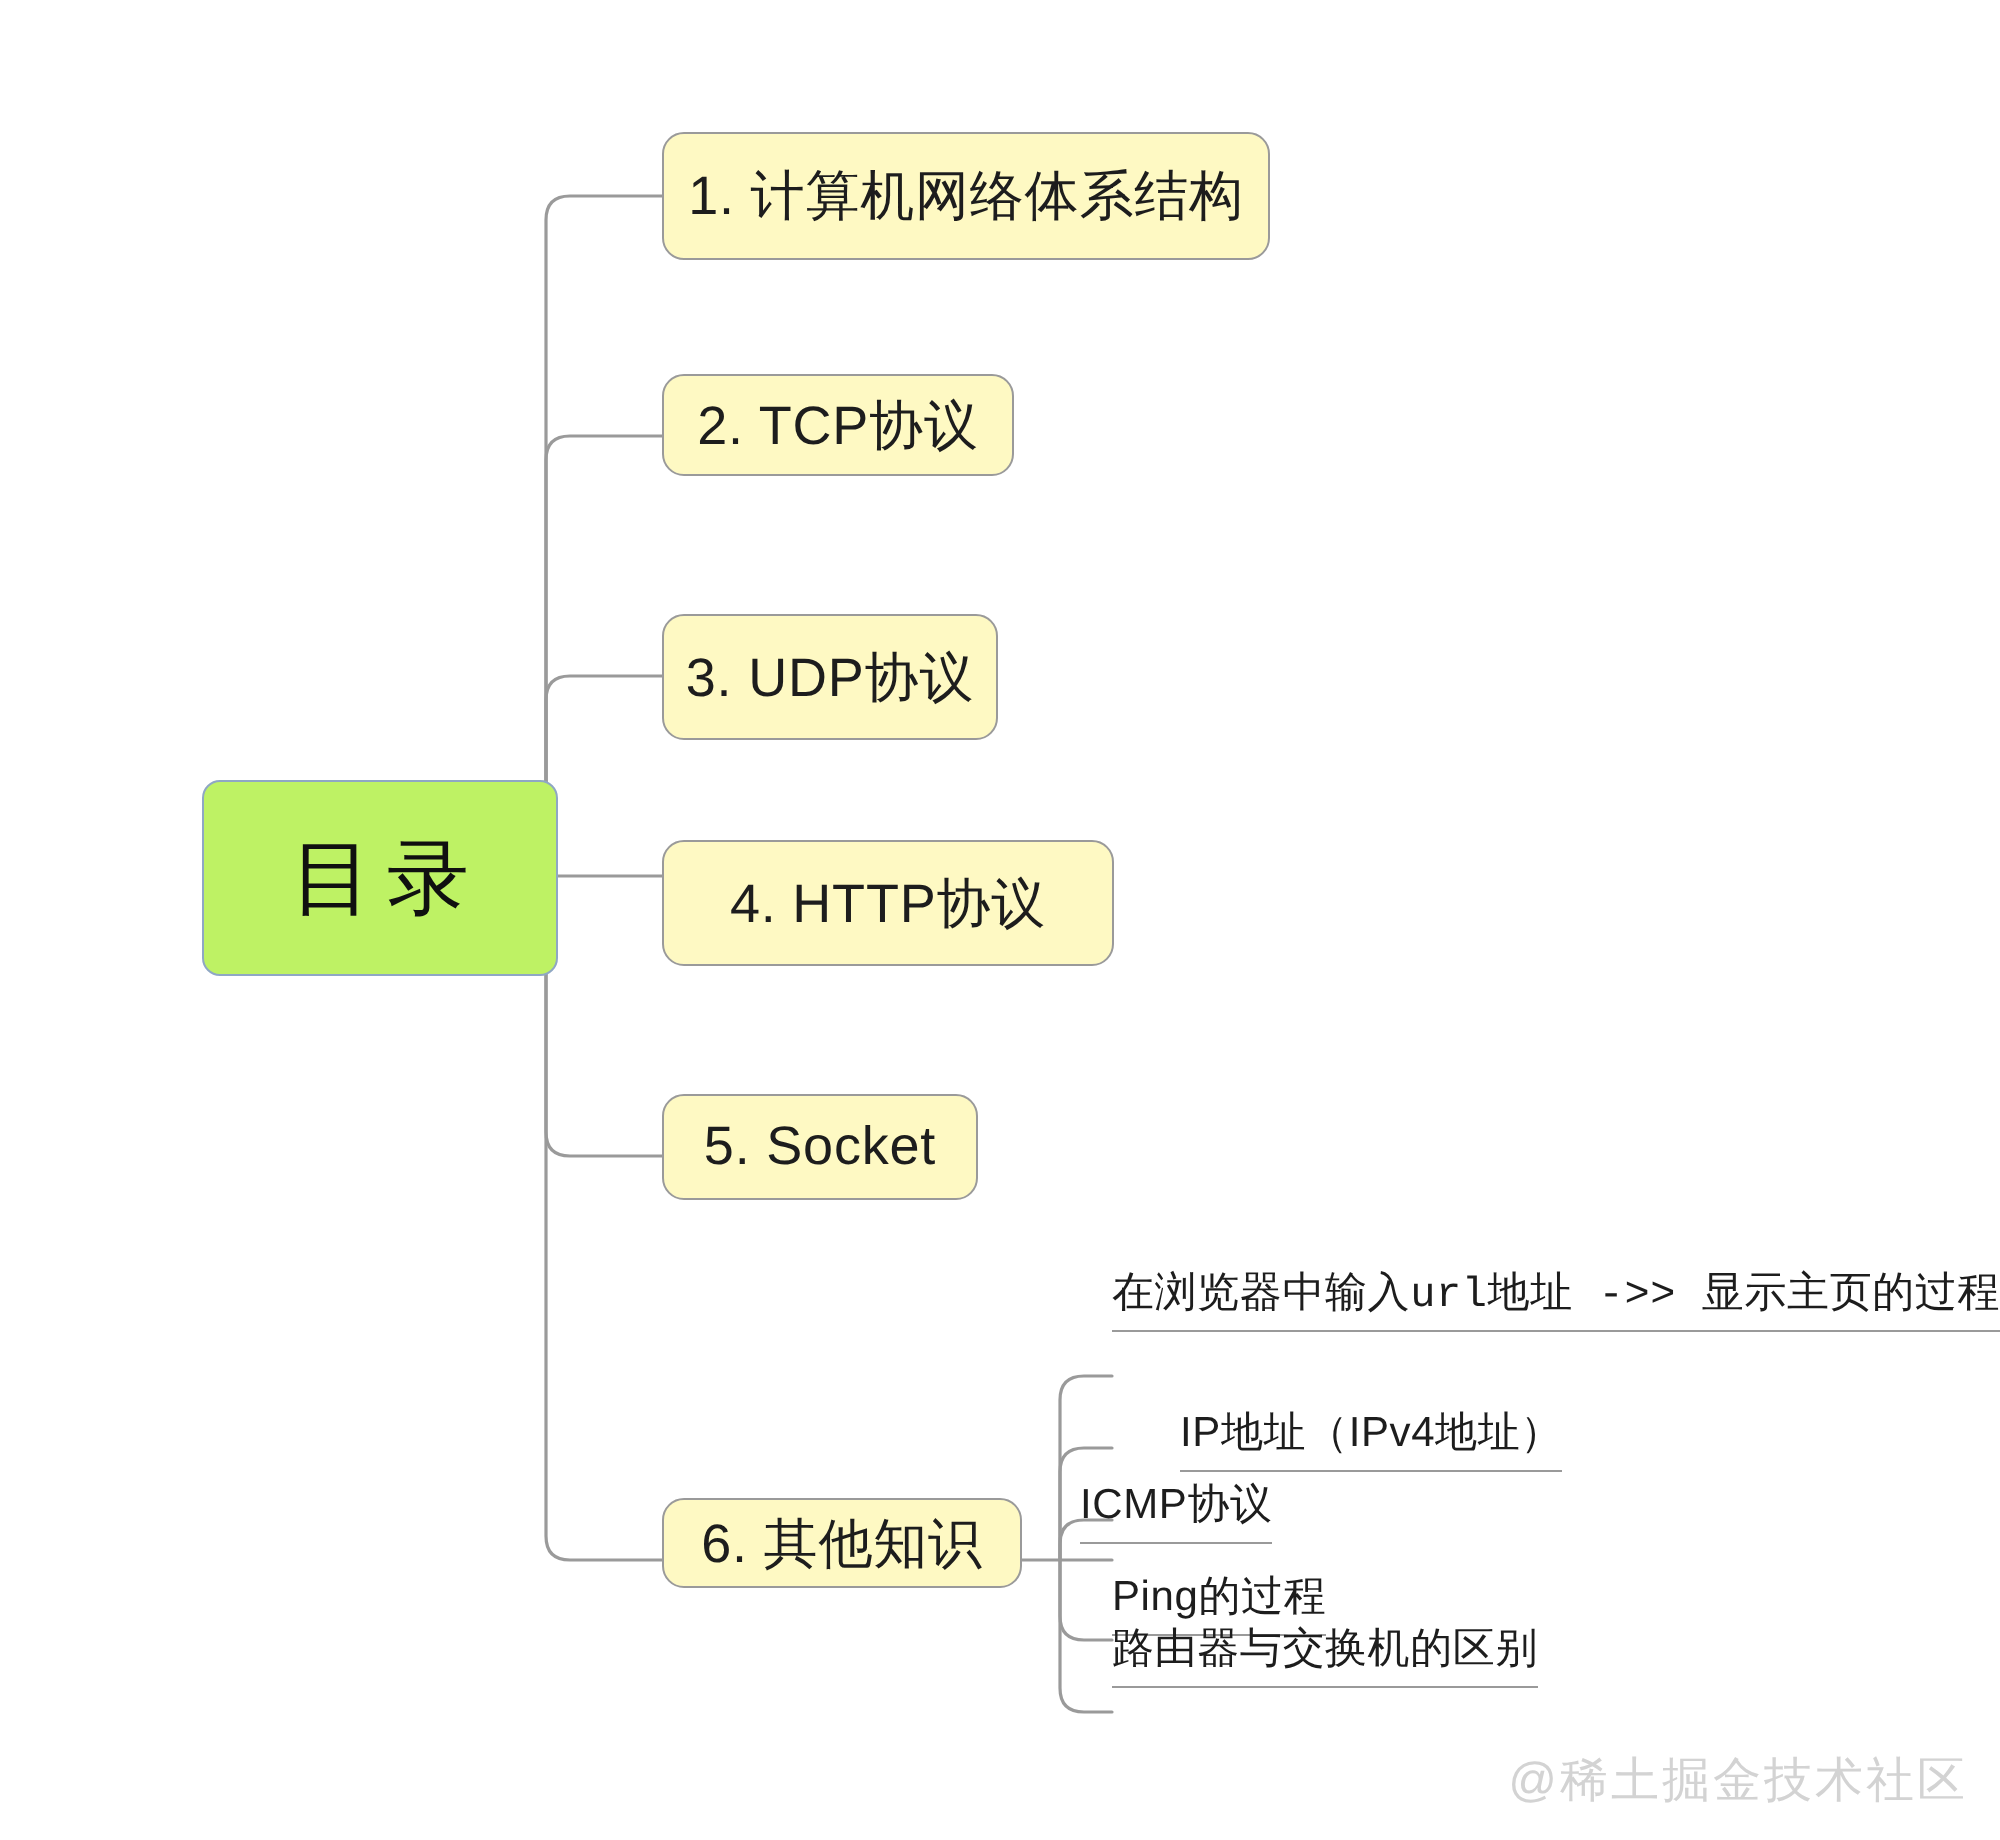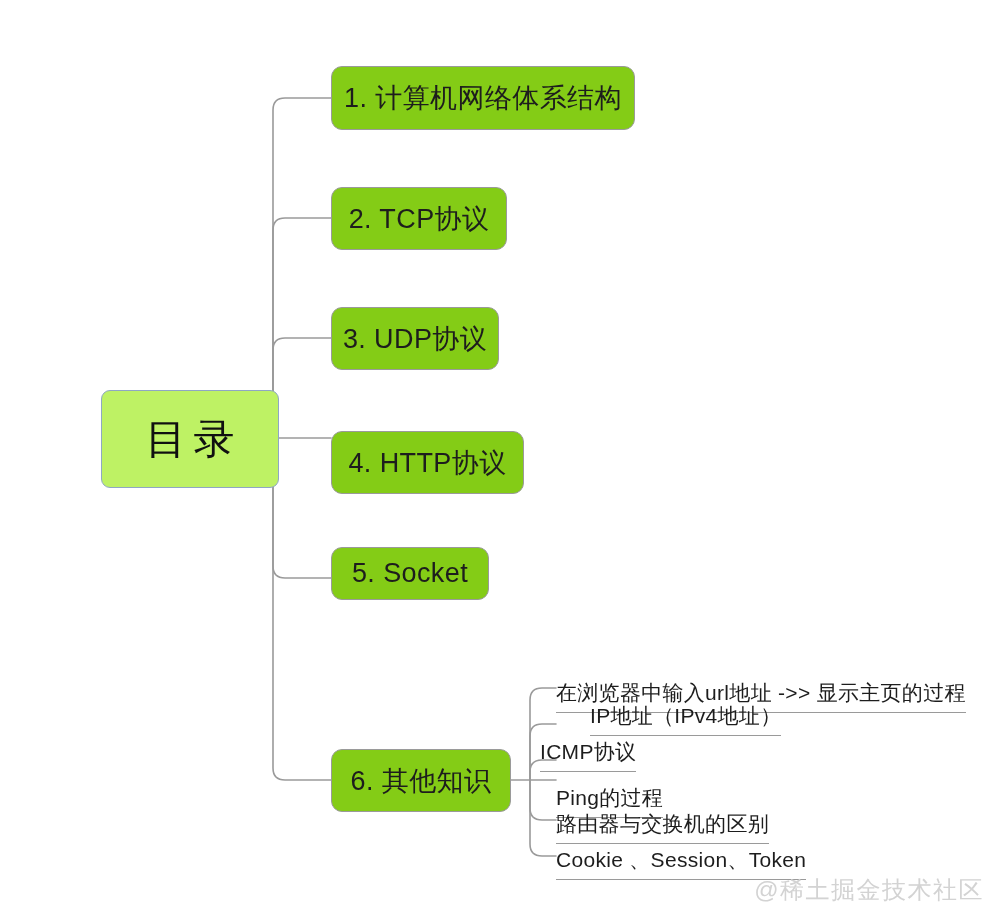--- a/index.html
+++ b/index.html
@@ -27,21 +27,21 @@
     pointer-events: none;
   }
   .node {
     position: absolute;
     box-sizing: border-box;
     display: flex;
     align-items: center;
     justify-content: center;
     border: 1.6px solid #9a9a9a;
     border-radius: 11px;
-    background: #84cc16;
+    background: #fef9c3;
     color: #1d1d1d;
     white-space: nowrap;
     letter-spacing: 0.4px;
   }
   .node-root {
     border: 1.8px solid #8fa7c4;
     border-radius: 9px;
     background: #bef264;
     color: #101010;
     font-size: 41px;
@@ -101,47 +101,46 @@
   </svg>
 
   <div class="node node-root" style="left:77px; top:390px; width:178px; height:98px;">
     <span>目录</span>
   </div>
 
   <div class="node node-branch" style="left:331px; top:66px; width:304px; height:64px;">
     <span>1. 计算机网络体系结构</span>
   </div>
 
-  <div class="node node-branch" style="left:331px; top:187px; width:176px; height:63px;">
+  <div class="node node-branch" style="left:331px; top:187px; width:176px; height:51px;">
     <span>2. TCP协议</span>
   </div>
 
   <div class="node node-branch" style="left:331px; top:307px; width:168px; height:63px;">
     <span>3. UDP协议</span>
   </div>
 
-  <div class="node node-branch" style="left:331px; top:431px; width:193px; height:63px;">
+  <div class="node node-branch" style="left:331px; top:420px; width:226px; height:63px;">
     <span>4. HTTP协议</span>
   </div>
 
   <div class="node node-branch" style="left:331px; top:547px; width:158px; height:53px;">
     <span>5. Socket</span>
   </div>
 
-  <div class="node node-branch" style="left:331px; top:749px; width:180px; height:63px;">
+  <div class="node node-branch" style="left:331px; top:749px; width:180px; height:45px;">
     <span>6. 其他知识</span>
   </div>
 
-  <div class="subitem" style="left:556px; top:679px;">在浏览器中输入url地址 -&gt;&gt; 显示主页的过程</div>
+  <div class="subitem" style="left:556px; top:632px;font-family:Liberation Mono, monospace;">在浏览器中输入url地址 -&gt;&gt; 显示主页的过程</div>
 
   <div class="subitem" style="left:556px; top:702px;margin-left:34px;">IP地址（IPv4地址）</div>
 
   <div class="subitem" style="left:540px; top:738px;">ICMP协议</div>
 
   <div class="subitem" style="left:556px; top:774px;margin-top:10px;">Ping的过程</div>
 
   <div class="subitem" style="left:556px; top:810px;text-align:center;">路由器与交换机的区别</div>
 
-  <div class="subitem" style="left:556px; top:846px;">Cookie 、Session、Token</div>
 
   <div class="watermark">@稀土掘金技术社区</div>
 
 </div>
 
 </body></html>

